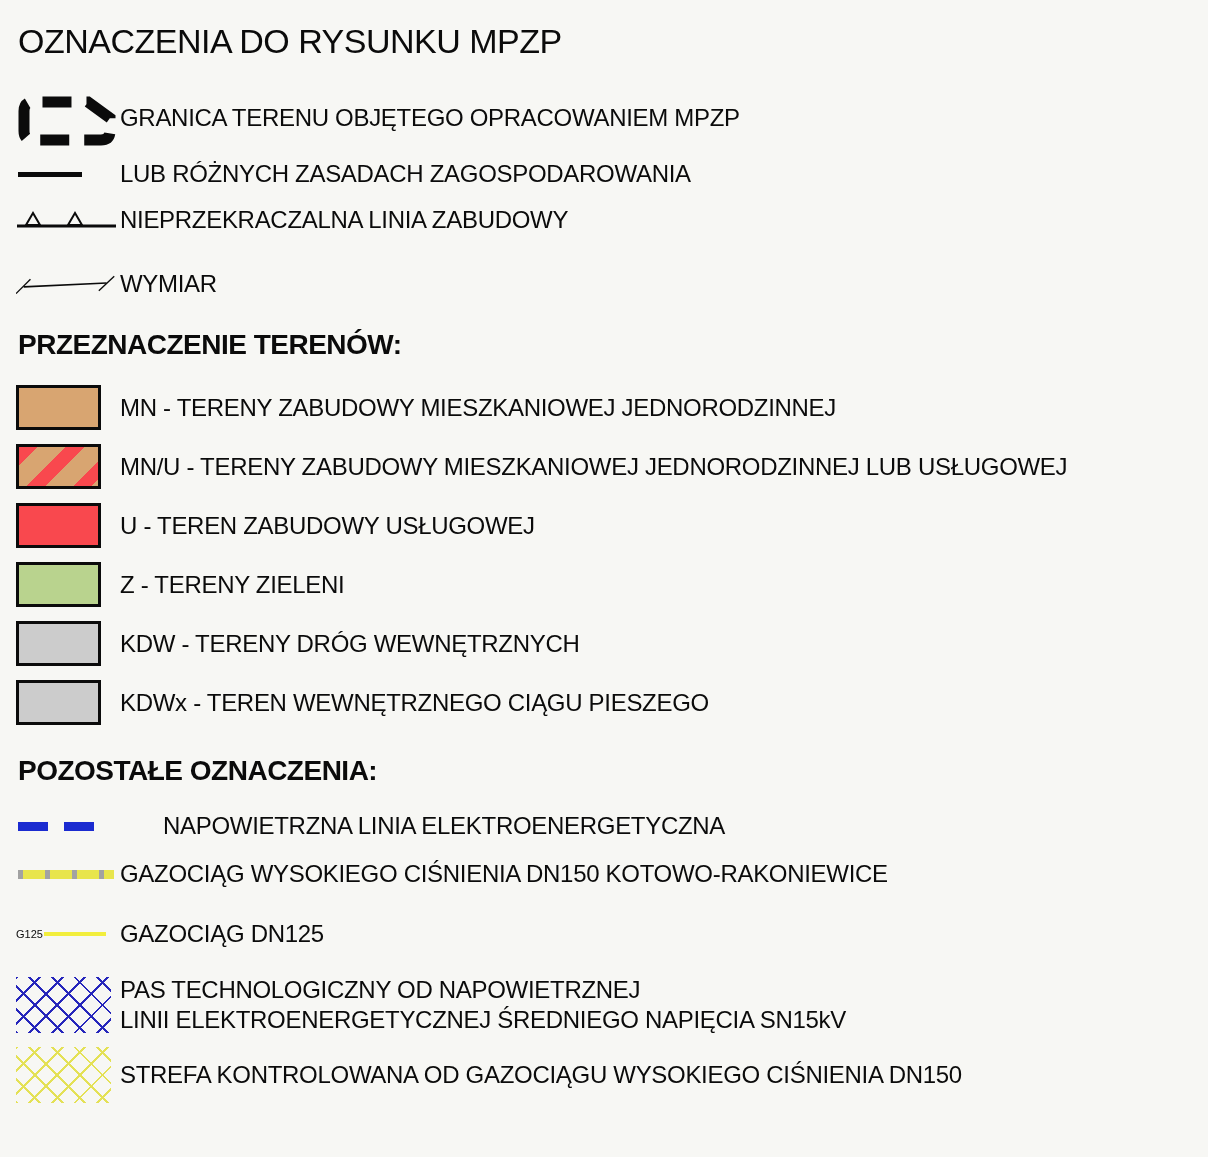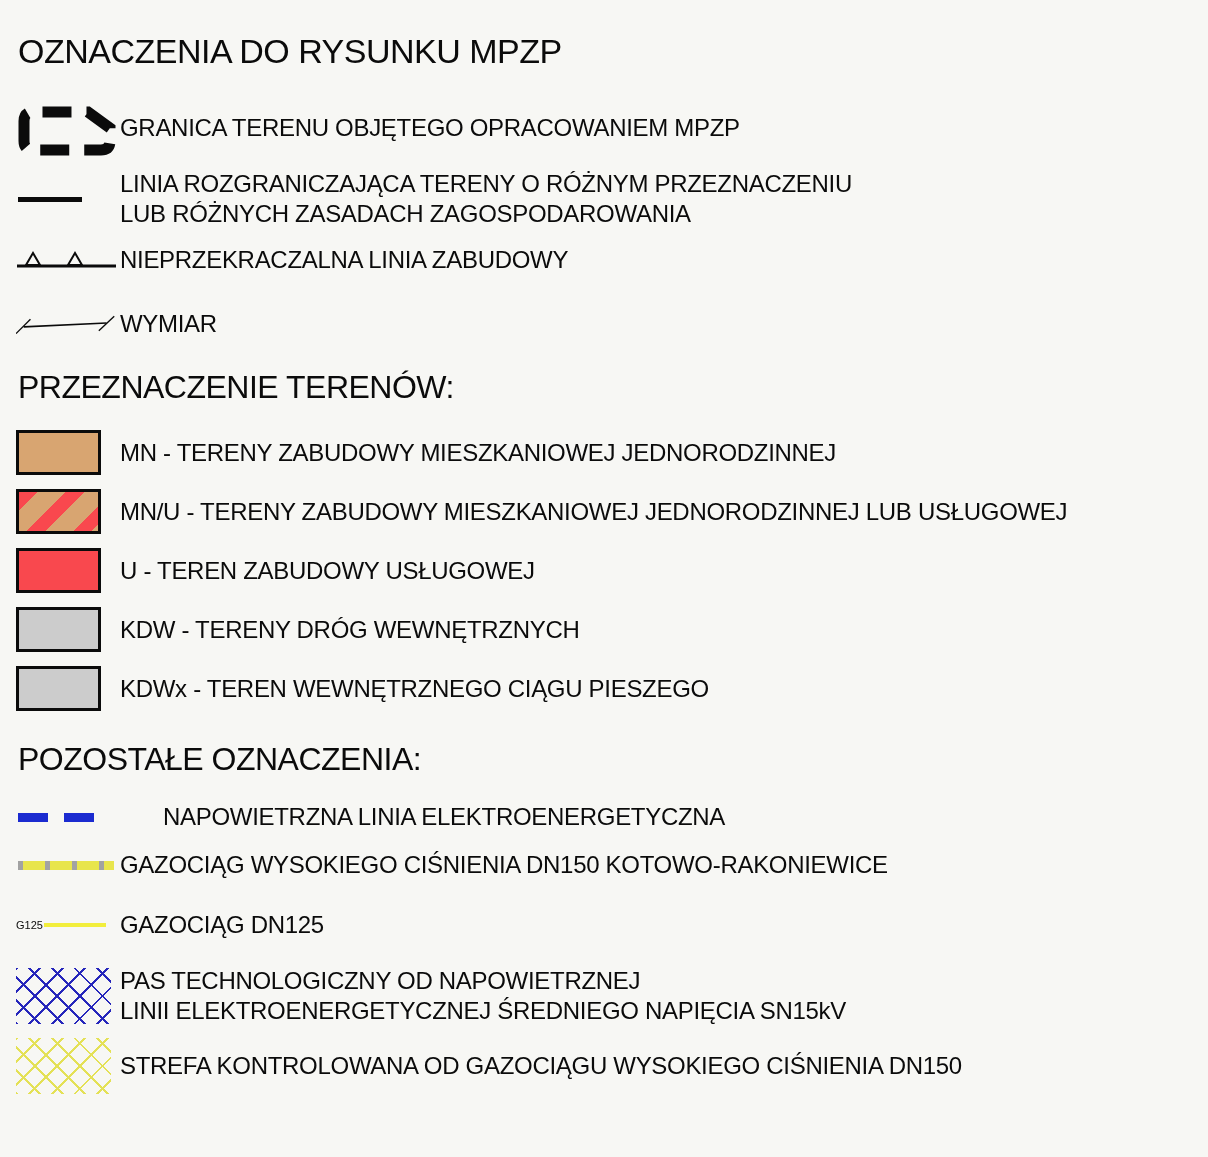--- a/index.html
+++ b/index.html
@@ -8,24 +8,24 @@
   *{box-sizing:border-box;}
   html,body{margin:0;padding:0;}
   body{
     width:1208px;height:1157px;overflow:hidden;
     background:var(--bg);color:var(--ink);
     font-family:"Liberation Sans","DejaVu Sans",sans-serif;
   }
   .legend{padding:16px 10px 0 16px;}
   h1.title{
     font-size:34px;font-weight:400;letter-spacing:-0.5px;
-    margin:16px 0 28px 2px;white-space:nowrap;
+    margin:6px 0 28px 2px;white-space:nowrap;
   }
   h2.section{
-    font-size:32px;font-weight:400;letter-spacing:-0.5px;
+    font-size:28px;font-weight:700;letter-spacing:-0.5px;
     margin:30px 0 24px 2px;white-space:nowrap;
   }
   .row{display:flex;align-items:center;margin:0 0 15px 0;}
   .sym{flex:0 0 104px;width:104px;display:flex;align-items:flex-start;justify-content:flex-start;}
   .lbl{
     font-size:24px;letter-spacing:-0.3px;line-height:30px;white-space:nowrap;
   }
   
   .thickline{width:64px;height:5px;background:var(--ink);margin-left:2px;}
   .swatch{width:85px;height:45px;border:3px solid var(--ink);}
@@ -76,21 +76,20 @@
       </svg>
     </div>
     <div class="lbl">GRANICA TERENU OBJĘTEGO OPRACOWANIEM MPZP</div>
   </div>
 
   <div class="row dividing">
     <div class="sym">
       <div class="thickline"></div>
     </div>
     <div class="lbl">
-      <div>LINIA ROZGRANICZAJĄCA TERENY O RÓŻNYM PRZEZNACZENIU</div>
       <div>LUB RÓŻNYCH ZASADACH ZAGOSPODAROWANIA</div>
     </div>
   </div>
 
   <div class="row buildline">
     <div class="sym">
       <svg width="102" height="22" viewBox="0 0 102 22">
         <line x1="1" y1="17" x2="100" y2="17" stroke="#0b0b0b" stroke-width="3"></line>
         <polygon points="10,16 17,4 24,16" fill="#f7f7f4" stroke="#0b0b0b" stroke-width="2"></polygon>
         <polygon points="52,16 59,4 66,16" fill="#f7f7f4" stroke="#0b0b0b" stroke-width="2"></polygon>
@@ -126,20 +125,26 @@
     <div class="lbl">MN/U - TERENY ZABUDOWY MIESZKANIOWEJ JEDNORODZINNEJ LUB USŁUGOWEJ</div>
   </div>
 
   <div class="row landuse">
     <div class="sym">
       <div class="swatch sw-red"></div>
     </div>
     <div class="lbl">U - TEREN ZABUDOWY USŁUGOWEJ</div>
   </div>
 
+  <div class="row landuse">
+    <div class="sym">
+      <div class="swatch sw-green"></div>
+    </div>
+    <div class="lbl">Z - TERENY ZIELENI</div>
+  </div>
 
   <div class="row landuse">
     <div class="sym">
       <div class="swatch sw-gray"></div>
     </div>
     <div class="lbl">KDW - TERENY DRÓG WEWNĘTRZNYCH</div>
   </div>
 
   <div class="row landuse">
     <div class="sym">

